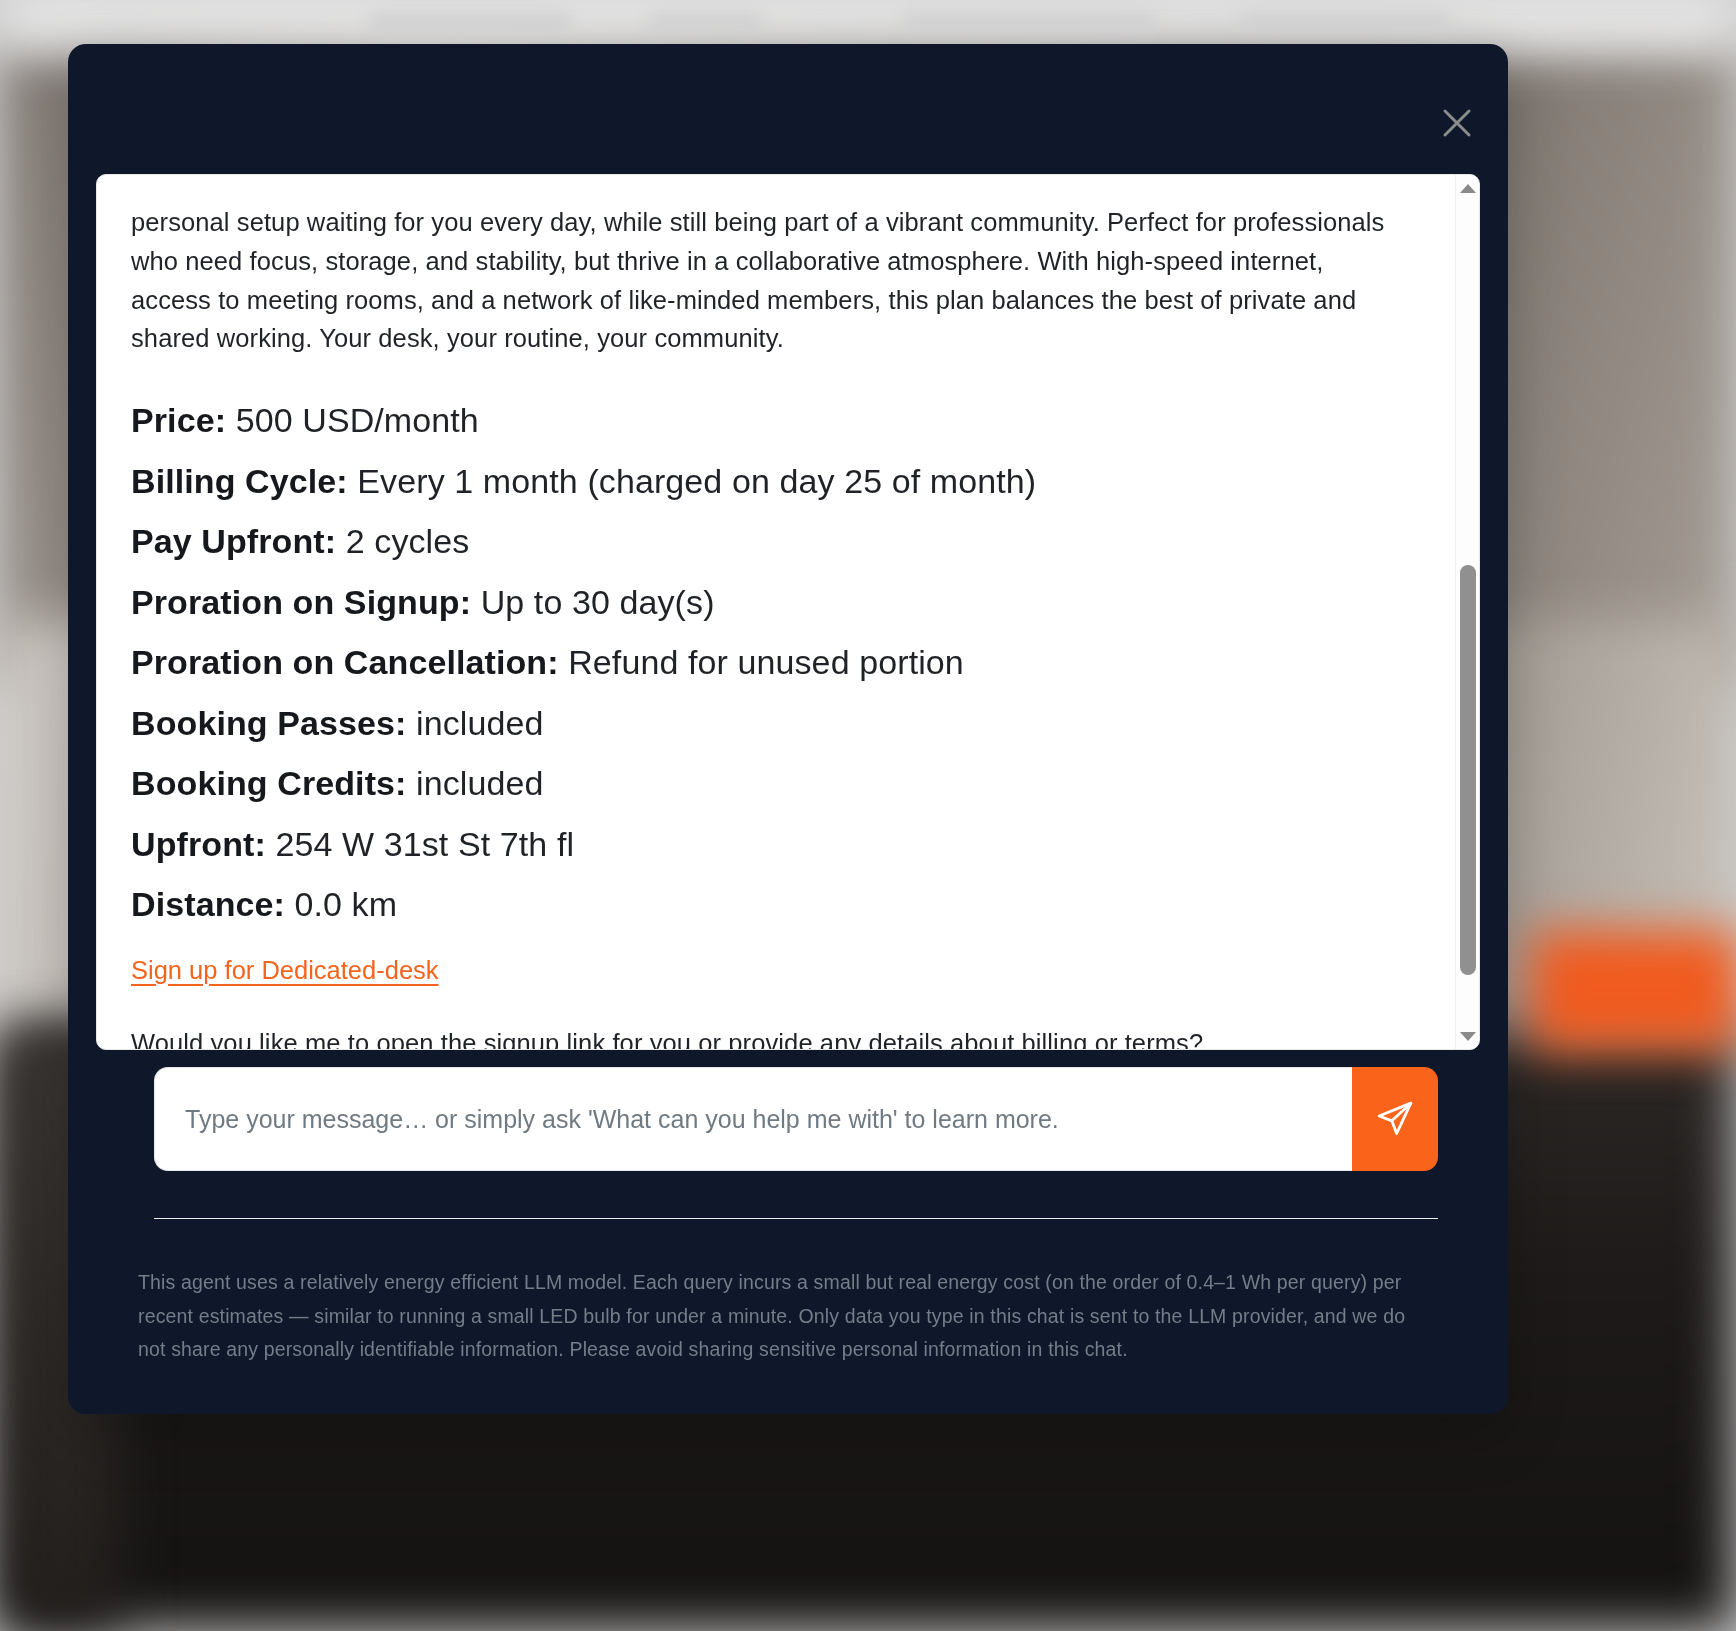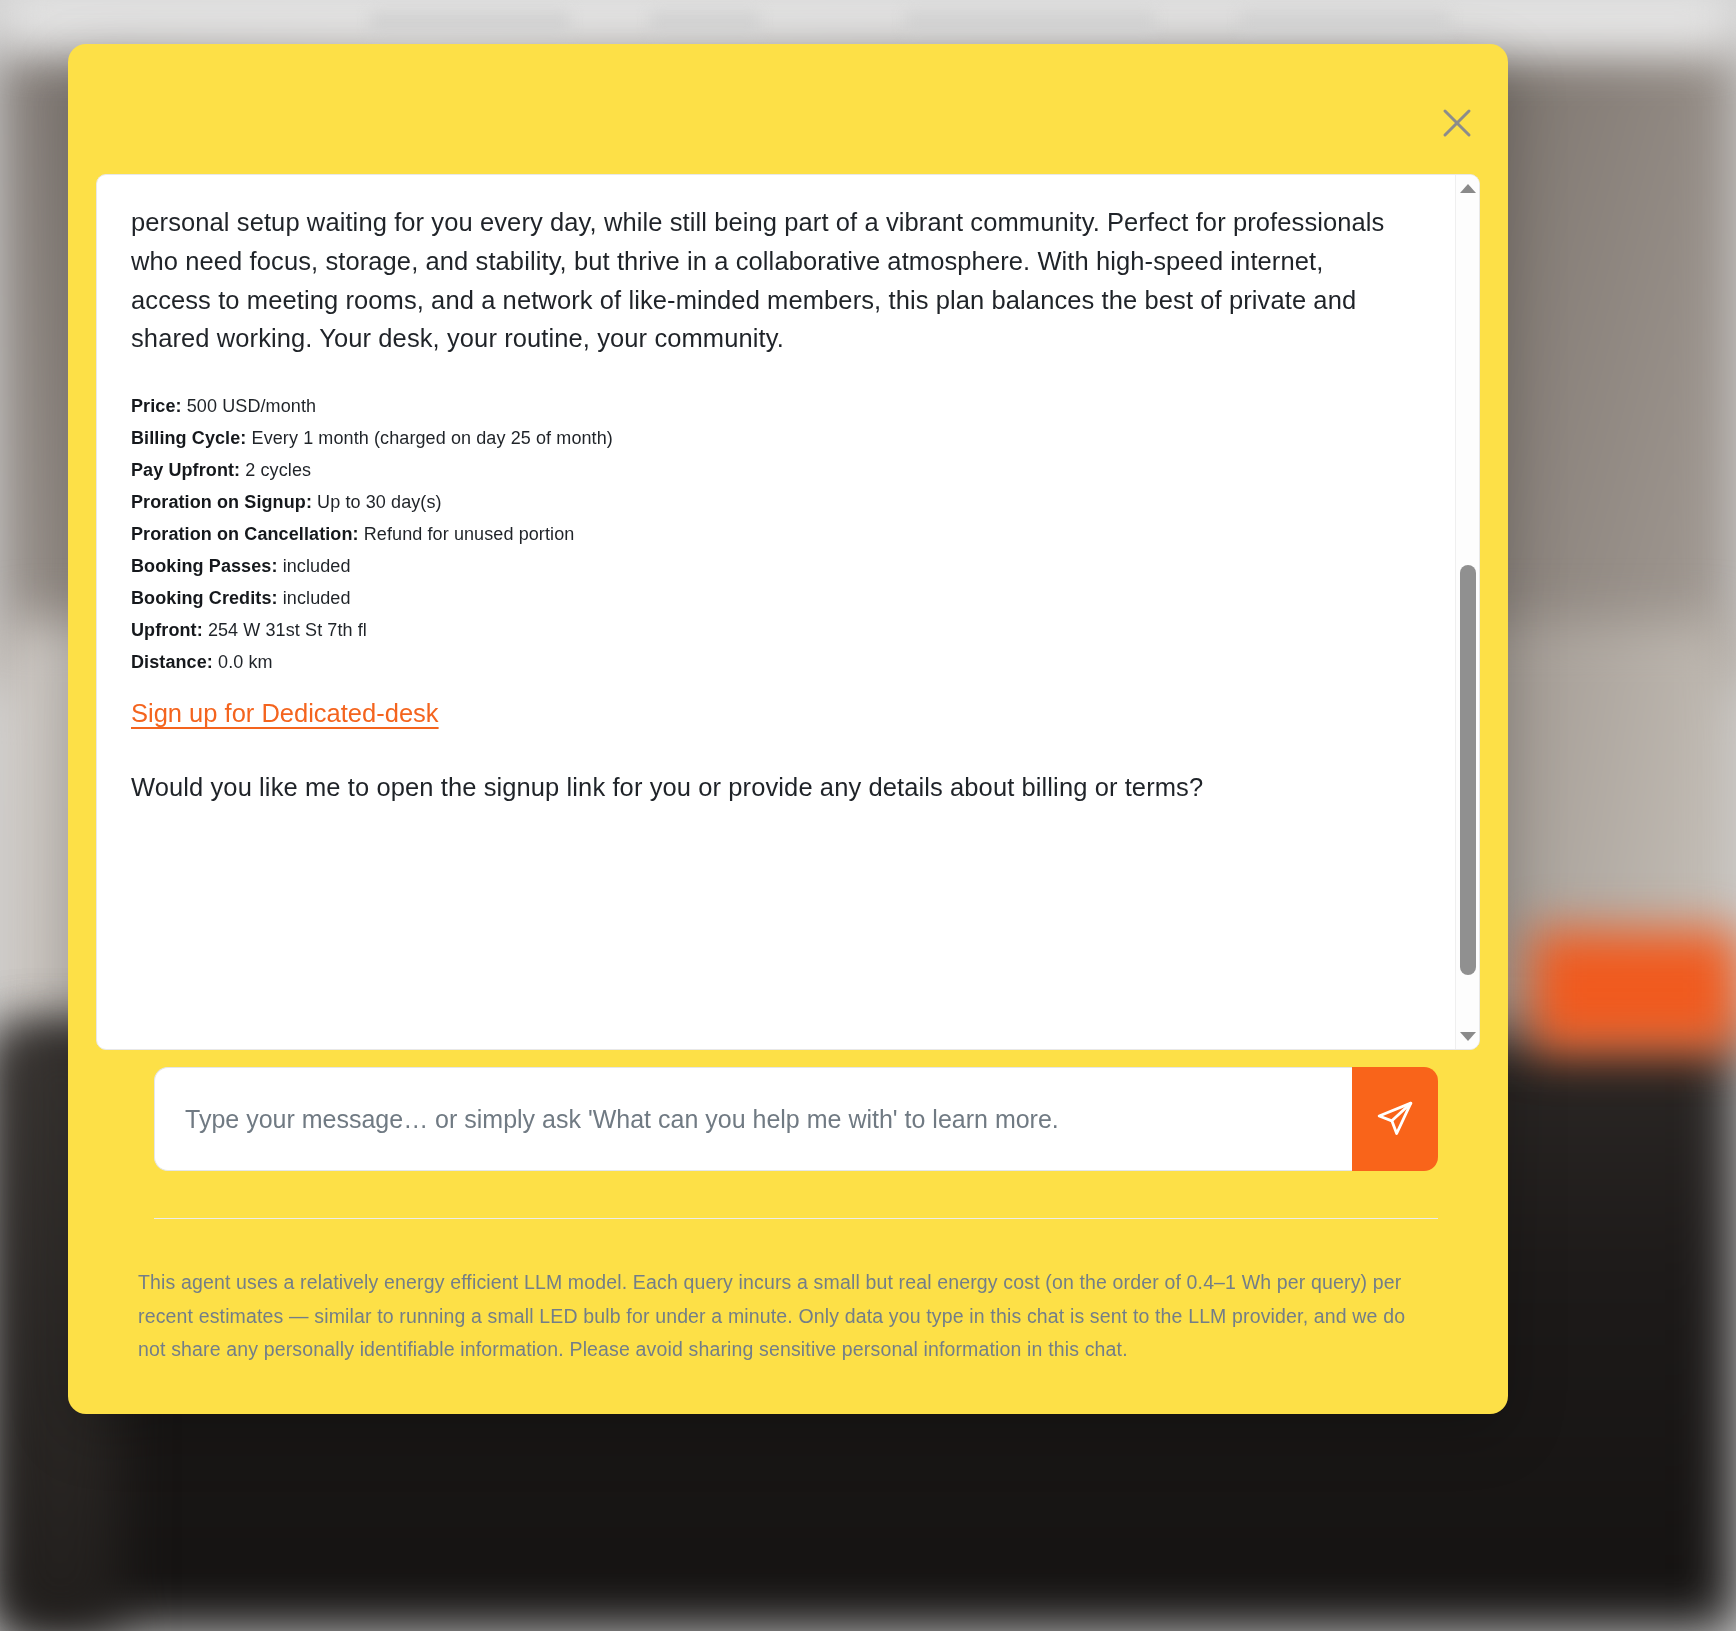--- a/index.html
+++ b/index.html
@@ -60,21 +60,21 @@
     background: linear-gradient(180deg,#3a3633 0%,#211e1c 100%);
   }
 
   
   #modal {
     position: absolute;
     left: 68px;
     top: 44px;
     width: 1440px;
     height: 1370px;
-    background: #fde047;
+    background: #0f172a;
     border-radius: 18px;
     box-shadow: 0 18px 60px rgba(0,0,0,.22);
     overflow: hidden;
   }
 
   #close-btn {
     position: absolute;
     right: 28px;
     top: 56px;
     width: 46px;
@@ -112,21 +112,21 @@
     font-size: 25.5px;
     line-height: 1.52;
     color: #1f2328;
     letter-spacing: .1px;
   }
 
   .detail-list {
     margin-top: 32px;
   }
   .detail-row {
-    font-size: 18px;
+    font-size: 34px;
     line-height: 1.78;
     color: #1f2328;
     letter-spacing: .1px;
   }
   .detail-row .k {
     font-weight: 700;
     color: #15181c;
   }
 
   #signup-link {

